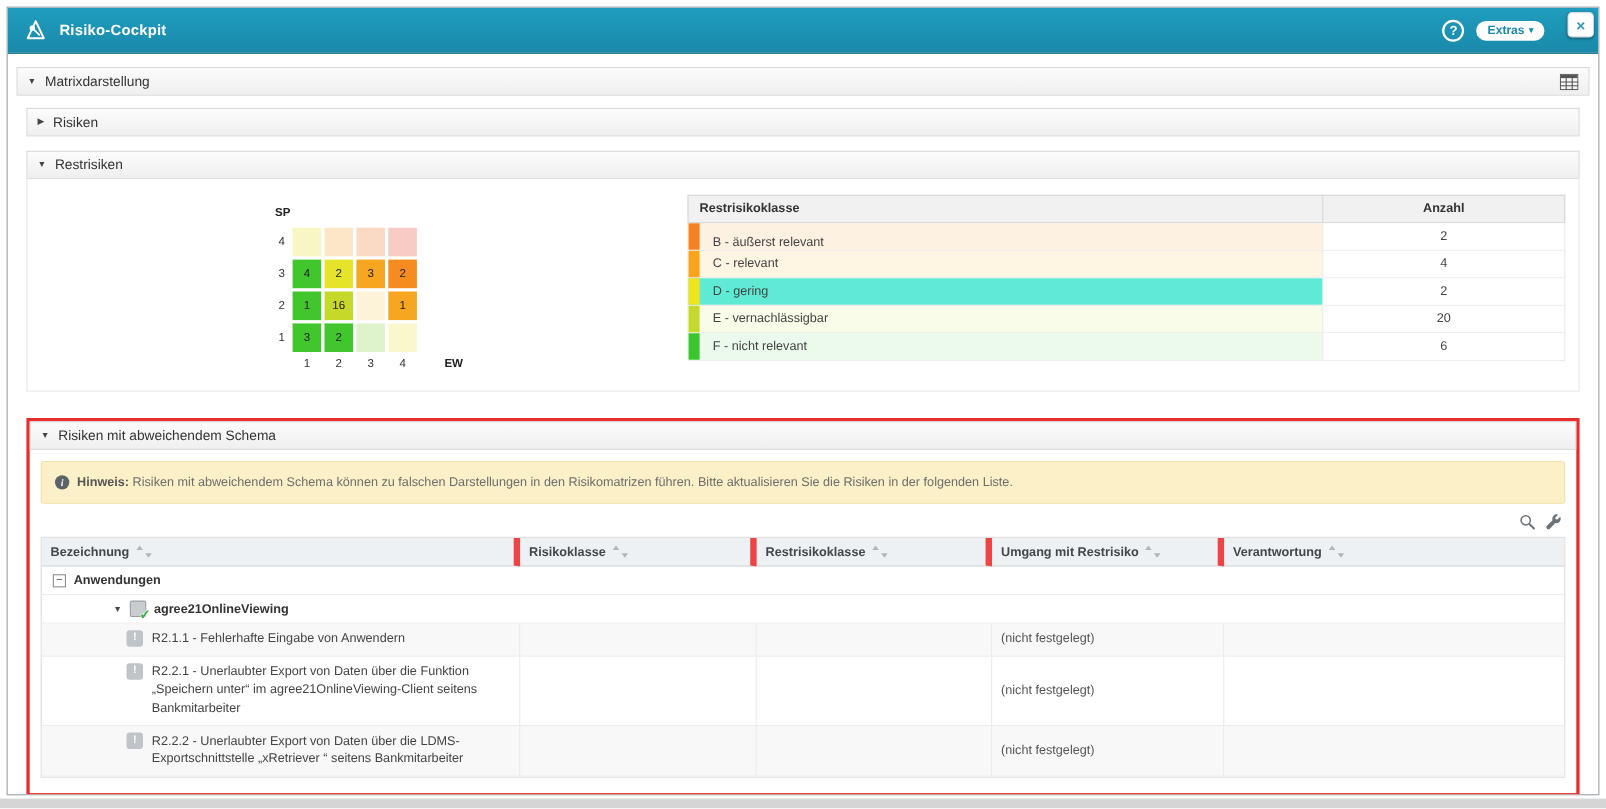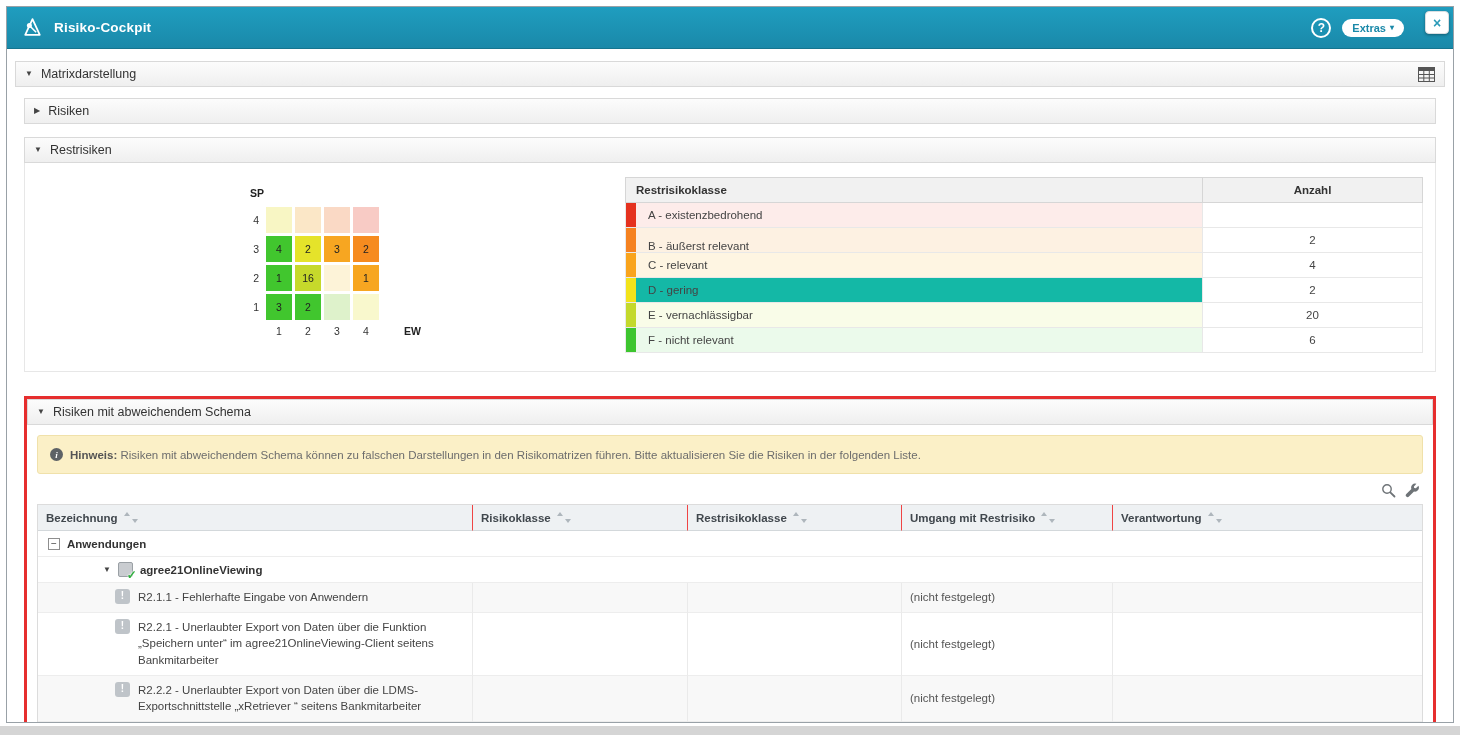--- a/index.html
+++ b/index.html
@@ -56,21 +56,21 @@
   .hint-ico { width:13px; height:13px; border-radius:50%; background:#5d6266; color:#fff; font-size:9px; font-weight:bold; font-style:italic; display:inline-flex; align-items:center; justify-content:center; flex:none; font-family:"Liberation Serif", serif; }
   .hint b { color:#555; }
   .tools { display:flex; justify-content:flex-end; align-items:center; gap:9px; padding:9px 3px 6px; }
   .tool { display:inline-flex; cursor:pointer; }
 
   
   .rtab { border:1px solid #dcdcdc; font-size:11.5px; color:#444; }
   .tr { display:grid; grid-template-columns:435px 215px 214px 211px 1fr; }
   .td { padding:5px 8px; border-right:1px solid #eaeaea; border-bottom:1px solid #ededed; display:flex; align-items:center; min-height:26px; }
   .td:last-child { border-right:none; }
-  .tr.hdr .td { background:#eef1f3; font-weight:bold; color:#40474d; border-bottom:1px solid #d3d8db; border-right:1px solid #ef4444; cursor:pointer; }
+  .tr.hdr .td { background:#eef1f3; font-weight:bold; color:#40474d; border-bottom:1px solid #d3d8db; border-right:6px solid #ef4444; cursor:pointer; }
   .tr.hdr .td:last-child { border-right:none; }
   .sort { display:inline-flex; gap:2px; margin-left:6px; height:11px; }
   .sort i { display:block; width:0; height:0; border-left:3.5px solid transparent; border-right:3.5px solid transparent; }
   .sort .up { border-bottom:4.5px solid #aeb6bc; align-self:flex-start; }
   .sort .dn { border-top:4.5px solid #aeb6bc; align-self:flex-end; }
   .full { grid-column:1/-1; border-bottom:1px solid #ededed; padding:5px 10px; display:flex; align-items:center; gap:7px; font-weight:bold; color:#333; min-height:26px; cursor:pointer; }
   .sub-row { padding-left:65px; }
   .minusbox { width:12px; height:12px; border:1px solid #8e8e8e; background:#fff; color:#444; font-size:10px; line-height:10px; text-align:center; flex:none; font-weight:normal; }
   .app-ico { width:15px; height:15px; background:#c9ccd0; border:1px solid #9aa0a5; border-radius:2px; position:relative; display:inline-block; flex:none; }
   .app-ico .chk { position:absolute; right:-5px; bottom:-6px; color:#2fae3e; font-weight:bold; font-size:12px; font-style:normal; text-shadow:0 0 2px #fff, 0 0 2px #fff; }
@@ -173,42 +173,35 @@
             <span class="m-x">EW</span>
           </div>
         </div>
 
         <div class="rest-table">
           <div class="rt-head">
             <span class="h1">Restrisikoklasse</span>
             <span class="h2">Anzahl</span>
           </div>
           <div class="rest-row">
-            <span class="rr-class" style="background: rgb(253, 236, 234);">
-                <span class="rr-swatch" style="background: rgb(229, 50, 31);"></span>
-                <span>A - existenzbedrohend</span>
-              </span>
-            <span class="rr-count"></span>
-          </div>
-          <div class="rest-row">
             <span class="rr-class" style="background: rgb(253, 241, 226); align-items: flex-end;">
                 <span class="rr-swatch" style="background: rgb(245, 130, 32);"></span>
                 <span>B - äußerst relevant</span>
               </span>
             <span class="rr-count">2</span>
           </div>
           <div class="rest-row">
             <span class="rr-class" style="background: rgb(254, 245, 226);">
                 <span class="rr-swatch" style="background: rgb(249, 164, 28);"></span>
                 <span>C - relevant</span>
               </span>
             <span class="rr-count">4</span>
           </div>
           <div class="rest-row">
-            <span class="rr-class" style="background: #14b8a6; text-align: center;">
+            <span class="rr-class" style="background: #5eead4; text-align: center;">
                 <span class="rr-swatch" style="background: rgb(242, 227, 27);"></span>
                 <span>D - gering</span>
               </span>
             <span class="rr-count">2</span>
           </div>
           <div class="rest-row">
             <span class="rr-class" style="background: rgb(249, 252, 232);">
                 <span class="rr-swatch" style="background: rgb(196, 217, 44);"></span>
                 <span>E - vernachlässigbar</span>
               </span>

